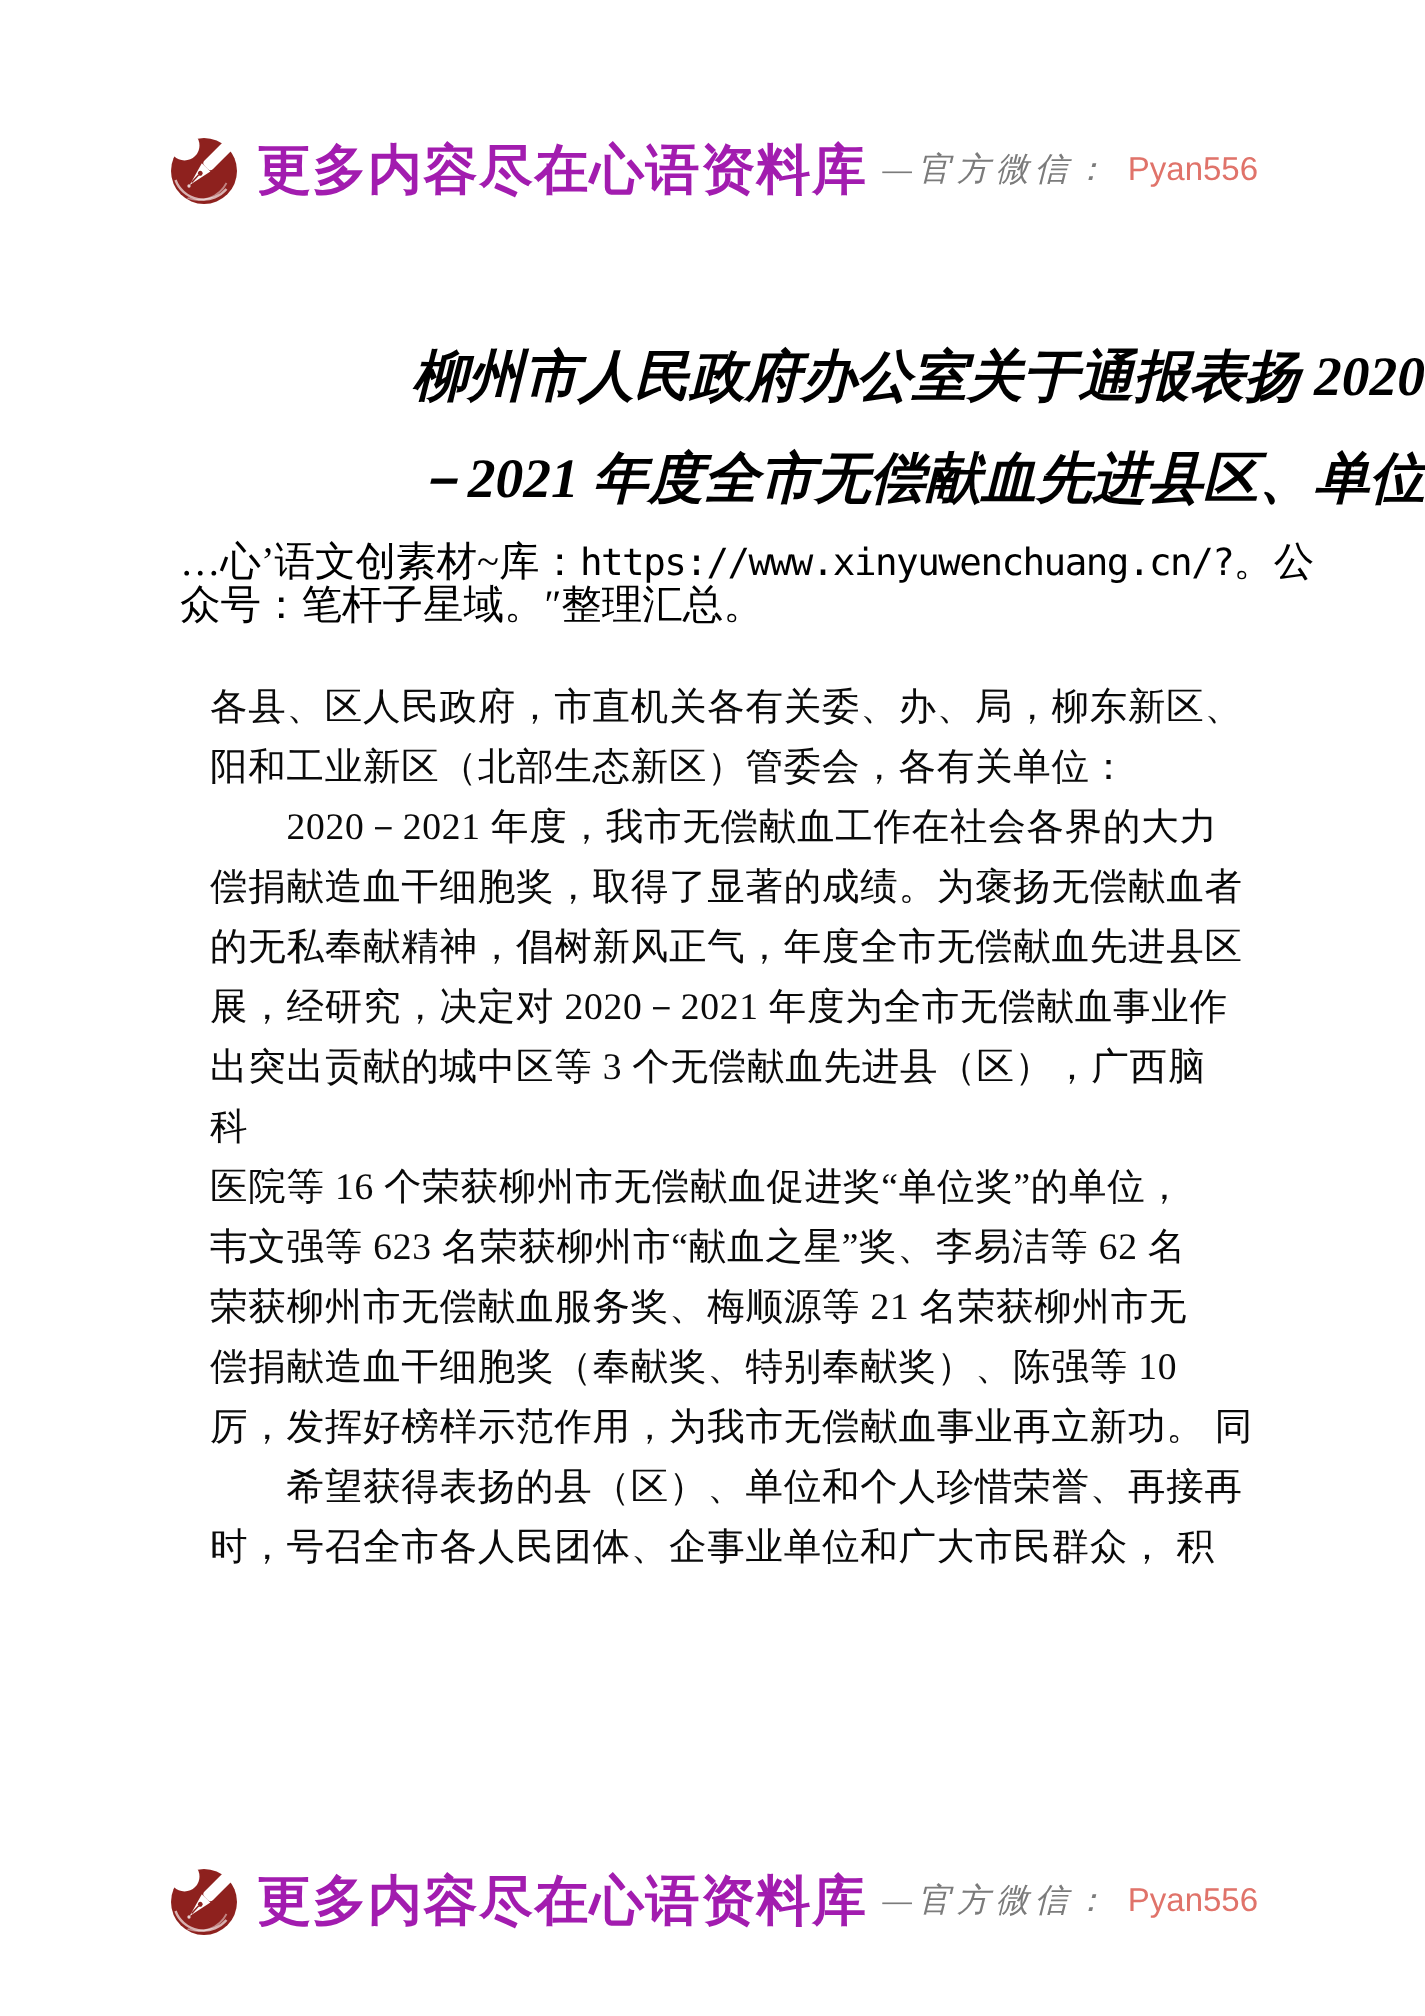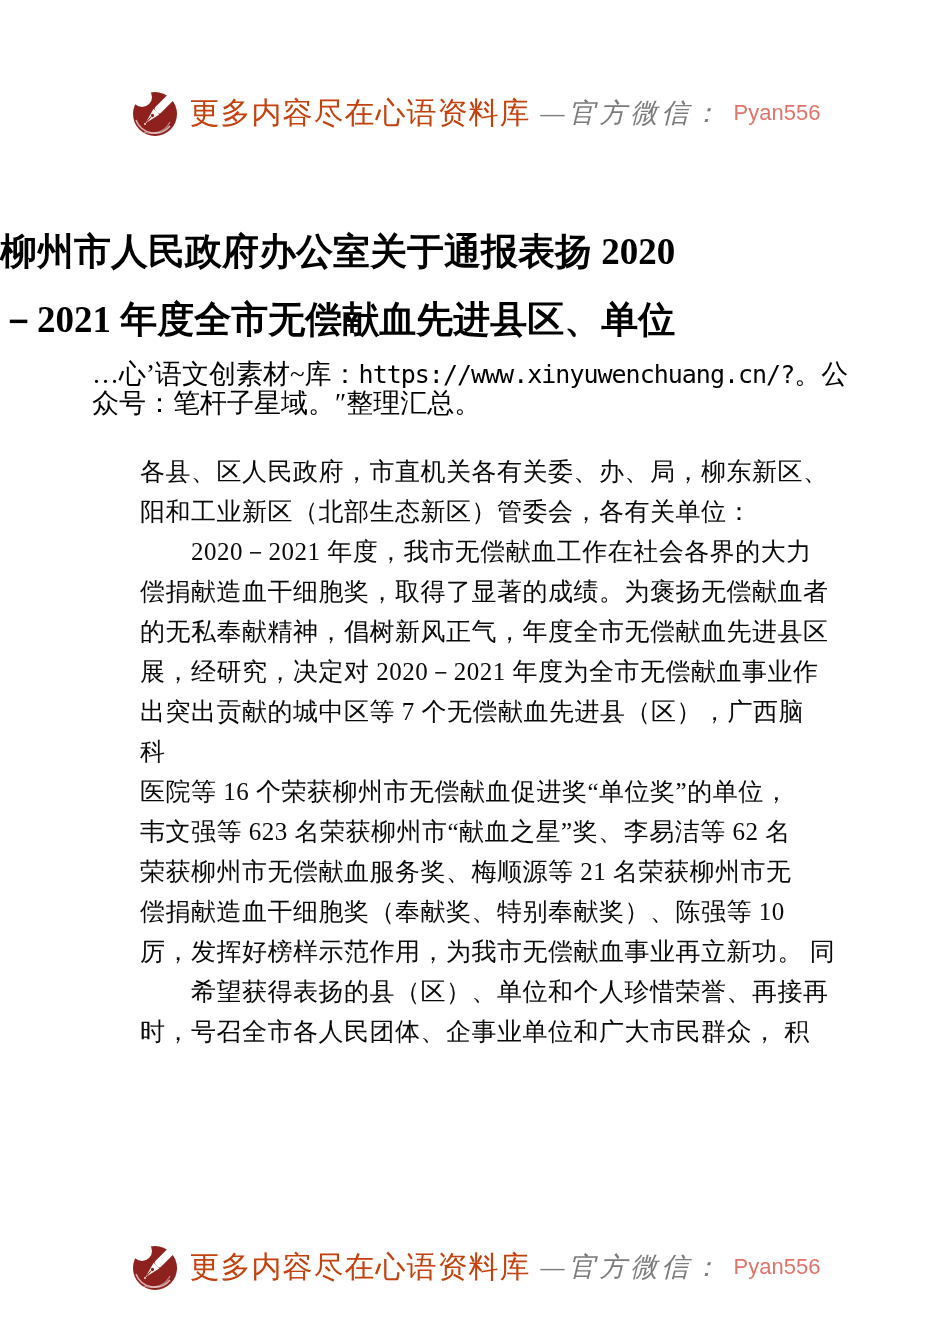--- a/index.html
+++ b/index.html
@@ -18,54 +18,55 @@
     display:flex;
     align-items:center;
     justify-content:center;
     gap:10px;
     height:54px;
   }
   .watermark.top { margin-top:86px; }
   .watermark.bottom { position:absolute; left:0; right:0; top:1240px; }
   .wm-logo { width:50px; height:50px; flex:0 0 auto; }
   .wm-text {
-    color:#c2410c;
-    font-size:30px;
-    font-weight:normal;
+    color:#a21caf;
+    font-size:36px;
+    font-weight:bold;
     letter-spacing:1px;
     white-space:nowrap;
   }
   .wm-label {
     color:#7b7b7b;
-    font-size:27px;
+    font-size:22px;
     font-style:italic;
     letter-spacing:4px;
     white-space:nowrap;
   }
   .wm-id {
     color:#e0736a;
     font-size:22px;
     font-family:"Liberation Sans","DejaVu Sans",sans-serif;
     white-space:nowrap;
   }
   
   .doc-title {
     margin-top:78px;
-    text-align:left;
+    text-align:right;
     font-size:37px;
     font-weight:bold;
     color:#000000;
+    font-style:italic;
   }
   .doc-title .t-line {
     line-height:68px;
     white-space:nowrap;
   }
   
   .source-note {
-    margin:6px 0 0 92px;
+    margin:6px 0 0 120px;
     width:722px;
     font-size:27px;
     line-height:29px;
     color:#000000;
   }
   .source-note .s-line { white-space:nowrap; }
   .src-url {
     font-family:"DejaVu Sans Mono","Liberation Mono",monospace;
     font-size:25px;
     letter-spacing:-1px;
@@ -118,21 +119,21 @@
     <div class="s-line">众号：笔杆子星域。″整理汇总。</div>
   </div>
 
   <div class="body-text">
     <div class="b-line">各县、区人民政府，市直机关各有关委、办、局，柳东新区、</div>
     <div class="b-line">阳和工业新区（北部生态新区）管委会，各有关单位：</div>
     <div class="b-line">　　2020－2021 年度，我市无偿献血工作在社会各界的大力</div>
     <div class="b-line">偿捐献造血干细胞奖，取得了显著的成绩。为褒扬无偿献血者</div>
     <div class="b-line">的无私奉献精神，倡树新风正气，年度全市无偿献血先进县区</div>
     <div class="b-line">展，经研究，决定对 2020－2021 年度为全市无偿献血事业作</div>
-    <div class="b-line">出突出贡献的城中区等 7 个无偿献血先进县（区），广西脑</div>
+    <div class="b-line">出突出贡献的城中区等 3 个无偿献血先进县（区），广西脑</div>
     <div class="b-line">科</div>
     <div class="b-line">医院等 16 个荣获柳州市无偿献血促进奖“单位奖”的单位，</div>
     <div class="b-line">韦文强等 623 名荣获柳州市“献血之星”奖、李易洁等 62 名</div>
     <div class="b-line">荣获柳州市无偿献血服务奖、梅顺源等 21 名荣获柳州市无</div>
     <div class="b-line">偿捐献造血干细胞奖（奉献奖、特别奉献奖）、陈强等 10</div>
     <div class="b-line">厉，发挥好榜样示范作用，为我市无偿献血事业再立新功。 同</div>
     <div class="b-line">　　希望获得表扬的县（区）、单位和个人珍惜荣誉、再接再</div>
     <div class="b-line">时，号召全市各人民团体、企事业单位和广大市民群众， 积</div>
   </div>
 

